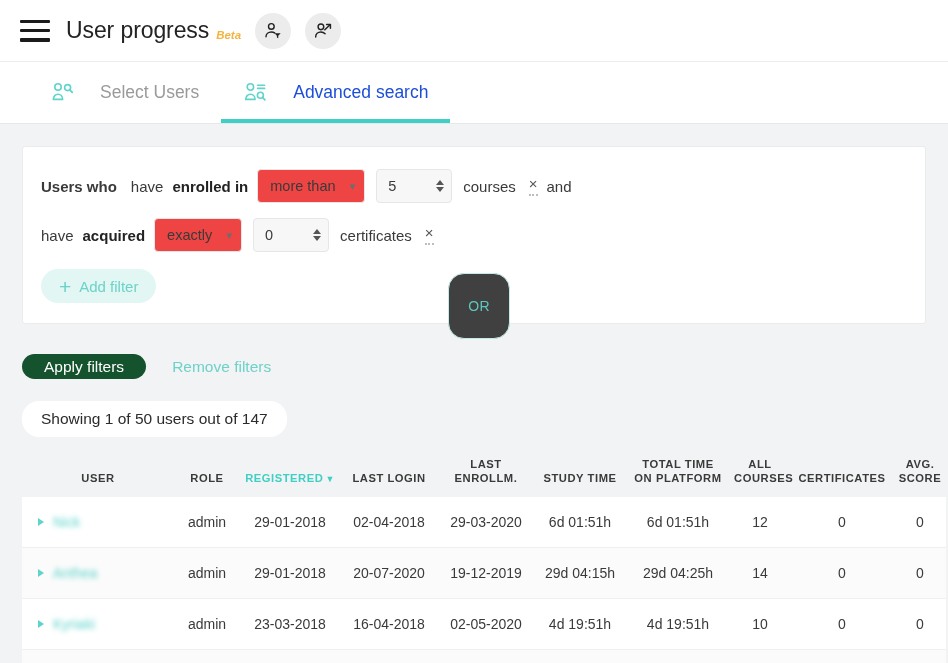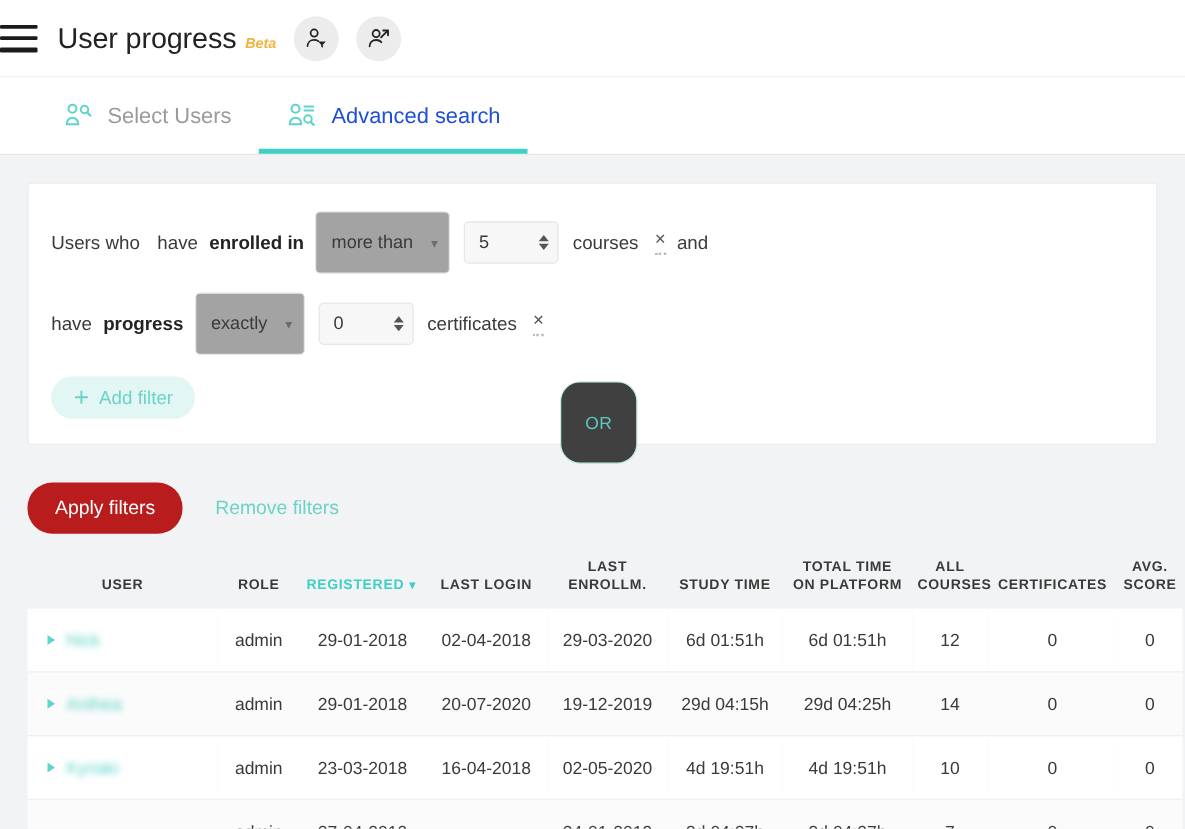--- a/index.html
+++ b/index.html
@@ -12,21 +12,21 @@
     font-family: "Liberation Sans", sans-serif;
     color: #2b2b2b;
   }
 
   
   .topbar {
     height: 62px;
     background: #ffffff;
     display: flex;
     align-items: center;
-    padding: 0 0;
+    padding: 0 20px;
     border-bottom: 1px solid #eceded;
   }
   .hamburger {
     width: 30px; height: 22px;
     display: flex; flex-direction: column;
     justify-content: space-between;
     margin-right: 16px;
     cursor: pointer;
   }
   .hamburger span {
@@ -65,21 +65,21 @@
   .tabs {
     height: 62px;
     background: #ffffff;
     display: flex;
     align-items: stretch;
     padding-left: 28px;
     border-bottom: 1px solid #e6e7e8;
   }
   .tab {
     display: flex; align-items: center;
-    gap: 12px;
+    gap: 26px;
     padding: 0 22px;
     cursor: pointer;
     position: relative;
     font-size: 17.5px;
     color: #9a9a9a;
   }
   .tab.active { color: #1d4ed8; }
   .tab.active::after {
     content: "";
     position: absolute;
@@ -103,29 +103,29 @@
     display: flex;
     align-items: center;
     flex-wrap: wrap;
     gap: 0;
     margin-bottom: 15px;
     font-size: 15px;
     color: #3a3a3a;
   }
   .filter-row .txt { margin-right: 9px; }
   .filter-row .txt.b { font-weight: 700; color: #232323; }
-  .filter-row .lead { margin-right: 14px; }
+  .filter-row .lead { margin-right: 14px; font-weight: bold; }
 
   select.ctl {
     appearance: none;
     -webkit-appearance: none;
-    background: #a3a3a3;
+    background: #ef4444;
     border: 1px solid #e6e6e6;
     border-radius: 4px;
-    height: 50px;
+    height: 34px;
     font-size: 14.5px;
     font-family: inherit;
     color: #3a3a3a;
     padding: 0 28px 0 12px;
     margin-right: 11px;
     cursor: pointer;
   }
   .sel-wrap { position: relative; display: inline-flex; align-items: center; }
   .sel-wrap .chev {
     position: absolute;
@@ -211,25 +211,25 @@
     letter-spacing: 0.4px;
   }
 
   .actions {
     display: flex;
     align-items: center;
     gap: 26px;
     margin-top: 30px;
   }
   .apply-btn {
-    background: #b91c1c;
+    background: #14532d;
     color: #ffffff;
     border: none;
     border-radius: 20px;
-    height: 41px;
+    height: 25px;
     padding: 0 22px;
     font-size: 15.5px;
     font-family: inherit;
     cursor: pointer;
   }
   .remove-link {
     color: #6dd2c8;
     font-size: 15.5px;
     cursor: pointer;
   }
@@ -372,21 +372,21 @@
         </span>
       </span>
       <span class="txt">courses</span>
       <span class="rm">×</span>
       <span class="txt">and</span>
     </div>
 
     
     <div class="filter-row">
       <span class="txt">have</span>
-      <span class="txt b">progress</span>
+      <span class="txt b">acquired</span>
       <span class="sel-wrap">
         <select class="ctl">
           <option>exactly</option>
         </select>
         <span class="chev">▾</span>
       </span>
       <span class="num-wrap">
         <input class="num" type="text" value="0" style="">
         <span class="spin">
           <i class="up"></i>
@@ -403,20 +403,21 @@
     </button>
 
     <div class="or-badge">OR</div>
   </div>
 
   <div class="actions">
     <button class="apply-btn">Apply filters</button>
     <span class="remove-link">Remove filters</span>
   </div>
 
+  <div class="showing">Showing 1 of 50 users out of 147</div>
 
   <div class="table-wrap">
     <table>
       <colgroup>
         <col class="c-user">
           <col class="c-role">
           <col class="c-reg">
           <col class="c-login">
         <col class="c-enr">
           <col class="c-study">

